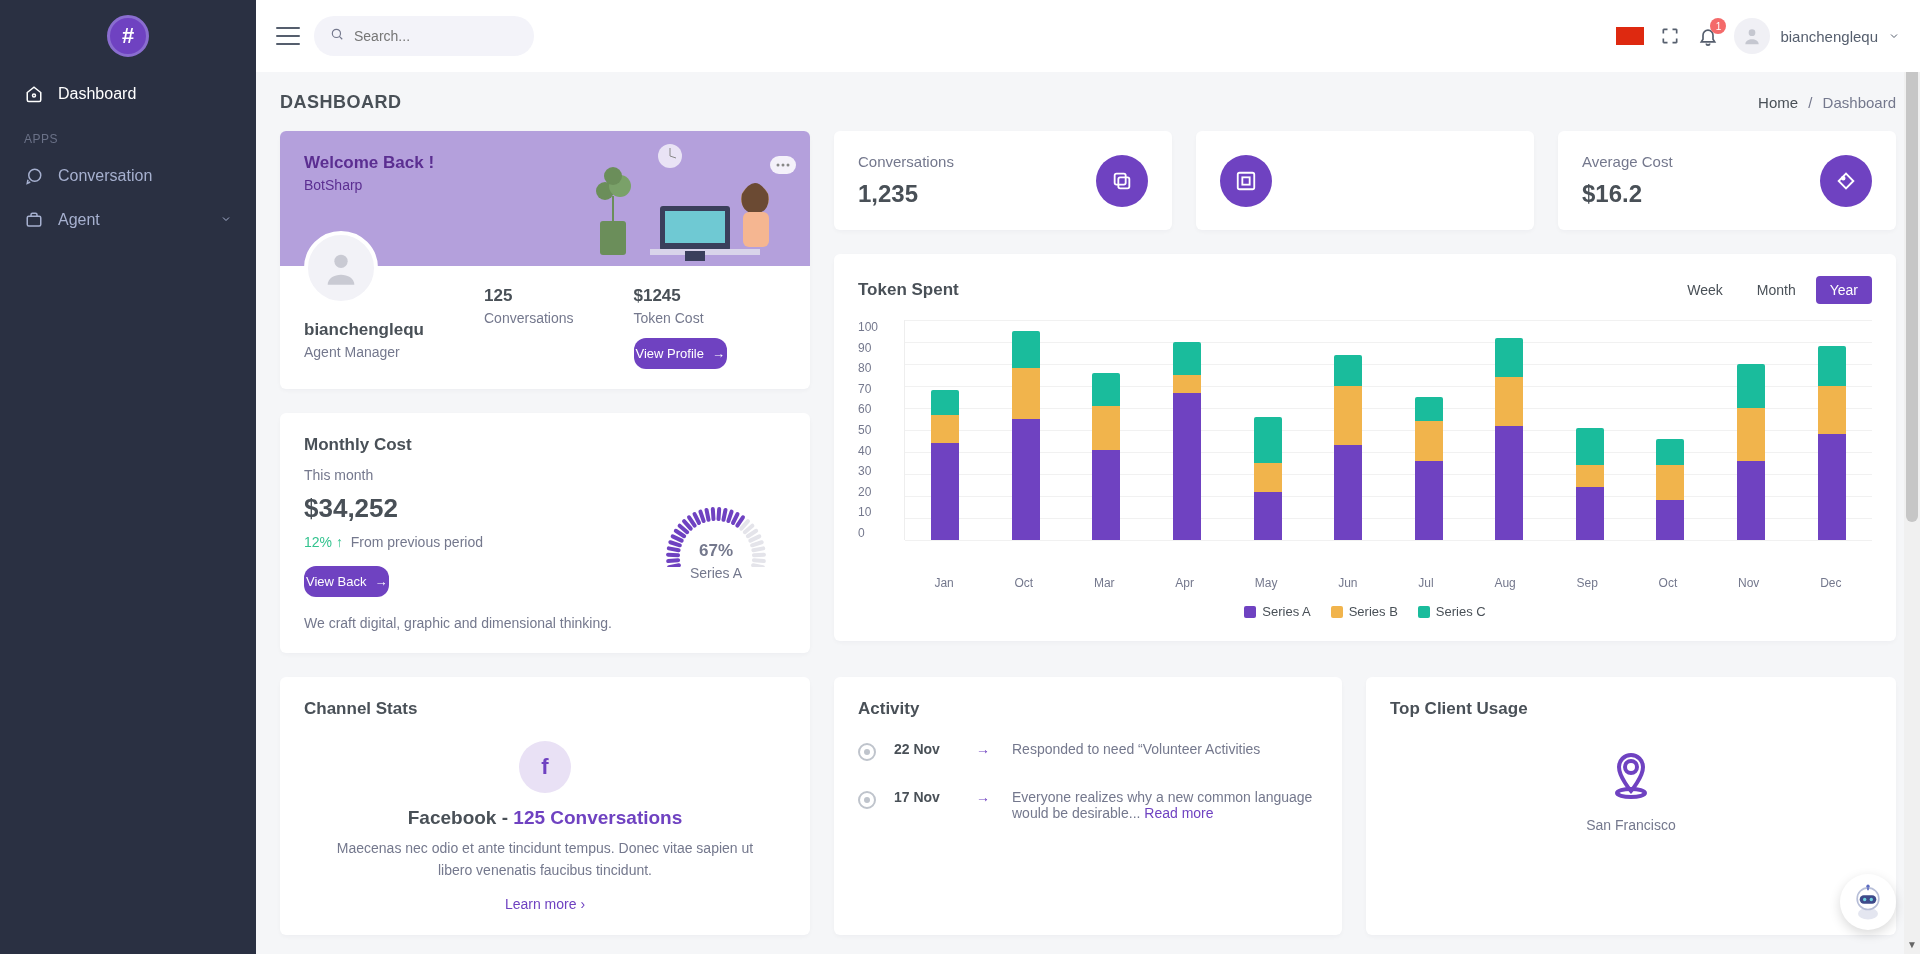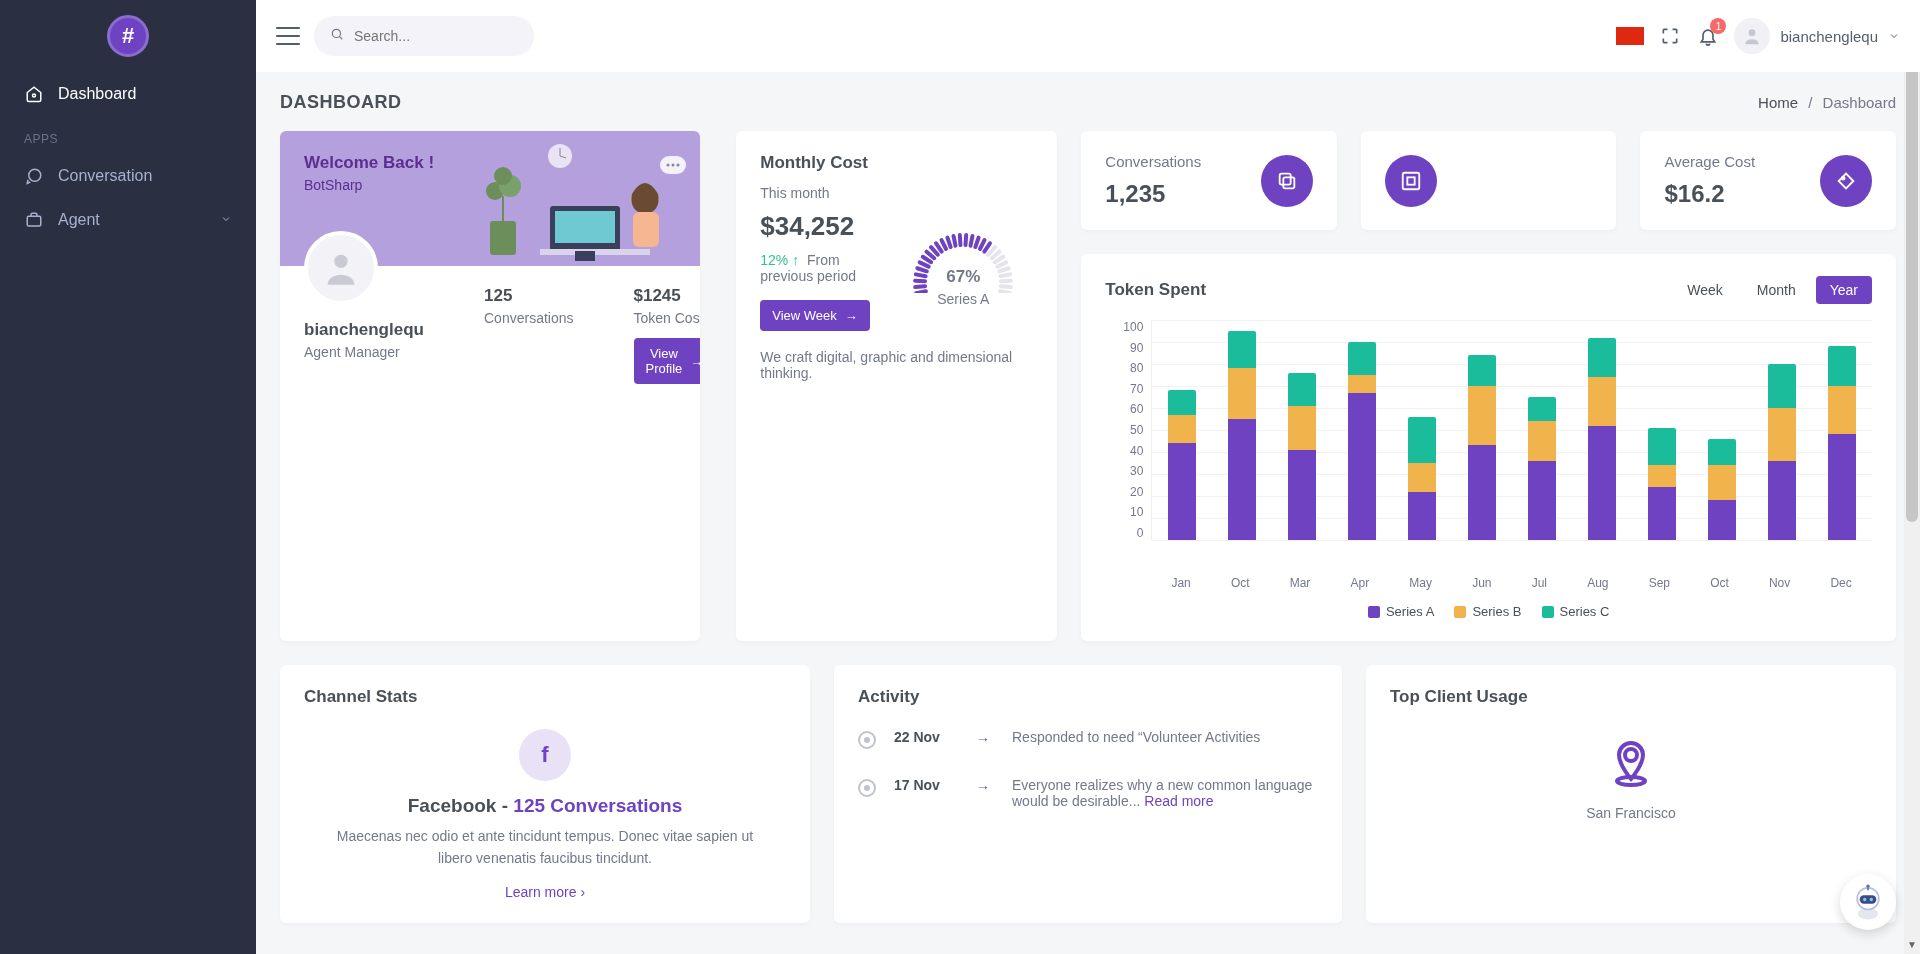--- a/index.html
+++ b/index.html
@@ -41,35 +41,35 @@
   
   .content{position:absolute;left:256px;right:0;top:72px;padding:20px 24px}
   .titlebar{display:flex;align-items:center;margin-bottom:18px}
   .titlebar h1{font-size:18px;font-weight:700;letter-spacing:.5px}
   .crumbs{margin-left:auto;font-size:15px;color:#495057}
   .crumbs .sep{margin:0 6px;color:#74788d}
   .crumbs .cur{color:#74788d}
   .row{display:flex;gap:24px;margin-bottom:24px}
   .card{background:var(--card);border-radius:6px;box-shadow:0 2px 4px rgba(18,38,63,.03)}
   
-  .colL{flex:0 0 530px;display:flex;flex-direction:row;gap:36px}
+  .colL{flex:0 0 530px;display:flex;flex-direction:column;gap:24px}
   .welcome{position:relative;overflow:hidden}
   .welcome-top{background:var(--purple-light);height:135px;padding:22px 24px;position:relative}
   .welcome-top h3{color:#5b2e91;font-size:17px;font-weight:600}
   .welcome-top p{color:#5b2e91;font-size:14px;margin-top:4px}
   .welcome-ill{position:absolute;right:10px;bottom:0;width:300px;height:130px}
   .welcome-bot{display:flex;padding:20px 24px;gap:20px}
   .profpic{position:absolute;left:24px;top:100px;width:74px;height:74px;border-radius:50%;background:#f2f2f7;border:4px solid #fff;display:flex;align-items:center;justify-content:center;color:#bdbdc7}
   .welcome-bot .uinfo{flex:0 0 160px;padding-top:34px}
   .uinfo .nm{font-size:17px;font-weight:600;color:#495057}
   .uinfo .role{font-size:14px;color:#74788d;margin-top:4px}
   .wstats{flex:1;display:flex;gap:60px}
   .wstat .v{font-size:17px;font-weight:600}
   .wstat .l{font-size:14px;color:#74788d;margin-top:4px}
-  .btn{background:var(--purple);color:#fff;border:none;border-radius:4px;padding:8px 12px;font-size:13px;cursor:pointer;display:inline-flex;align-items:center;gap:8px}
+  .btn{background:var(--purple);color:#fff;border:none;border-radius:12px;padding:8px 2px;font-size:13px;cursor:pointer;display:inline-flex;align-items:center;gap:8px}
   .welcome .btn{margin-top:12px}
   .monthly{padding:22px 24px}
   .monthly h4{font-size:17px;font-weight:600;margin-bottom:12px}
   .mrow{display:flex;align-items:center}
   .mleft{flex:1}
   .mleft .lbl{font-size:14px;color:#74788d}
   .mleft .big{font-size:26px;font-weight:600;margin:10px 0}
   .mleft .pct{font-size:14px;color:var(--green)}
   .mleft .pct .t{color:#74788d}
   .gauge{width:140px;height:110px;position:relative}
@@ -85,21 +85,21 @@
   .statcard .sl .v{font-size:24px;font-weight:600;margin-top:10px}
   .statcard .ico{width:52px;height:52px;border-radius:50%;background:var(--purple);display:flex;align-items:center;justify-content:center;color:#fff}
   
   .chartcard{padding:22px 24px}
   .charthdr{display:flex;align-items:center;margin-bottom:16px}
   .charthdr h4{font-size:17px;font-weight:600}
   .tabs{margin-left:auto;display:flex;gap:6px;align-items:center}
   .tab{padding:6px 14px;font-size:14px;border-radius:4px;cursor:pointer;color:#495057}
   .tab.active{background:var(--purple);color:#fff}
   .chart{position:relative;height:250px;display:flex}
-  .yaxis{width:46px;display:flex;flex-direction:column;justify-content:space-between;align-items:flex-end;font-size:12px;color:#74788d;padding-right:8px;height:220px}
+  .yaxis{width:46px;display:flex;flex-direction:column;justify-content:space-between;align-items:flex-start;font-size:12px;color:#74788d;padding-right:8px;height:220px}
   .plots{flex:1;position:relative;height:220px;border-left:1px solid #eee}
   .grid{position:absolute;left:0;right:0;height:1px;background:#f1f1f1}
   .bars{position:absolute;left:0;right:0;bottom:0;top:0;display:flex;justify-content:space-around;align-items:flex-end}
   .bar{width:28px;display:flex;flex-direction:column-reverse;border-radius:2px 2px 0 0;overflow:hidden}
   .seg-a{background:var(--purple)}
   .seg-b{background:var(--orange)}
   .seg-c{background:var(--teal)}
   .xaxis{display:flex;justify-content:space-around;font-size:12px;color:#74788d;margin-top:6px;margin-left:46px}
   .legend{display:flex;justify-content:center;gap:20px;margin-top:14px;font-size:13px;color:#495057}
   .legend span{display:inline-flex;align-items:center;gap:6px}
@@ -290,21 +290,21 @@
         <div class="mrow">
           <div class="mleft">
             <div class="lbl">This month</div>
             <div class="big">$34,252</div>
             <div class="pct">
               <span>12%</span>
               <span>↑</span>
               &nbsp;<span class="t">From previous period</span>
             </div>
             <button class="btn" style="margin-top:16px">
-              <span>View Week</span>
+              <span>View Back</span>
               <span>→</span>
             </button>
           </div>
           <div class="gauge">
             <svg width="140" height="90" viewBox="0 0 140 90" id="gauge-svg">
                 <line x1="34.29168041013548" y1="92.9967654463754" x2="24.894754202276395" y2="96.4169668796321" stroke="#6f42c1" stroke-width="4" stroke-linecap="round"></line>
                 <line x1="32.888418883016705" y1="88.16887672801892" x2="23.122213325915837" y2="90.31858113012916" stroke="#6f42c1" stroke-width="4" stroke-linecap="round"></line>
                 <line x1="32.134806696015985" y1="83.19798937645584" x2="22.170282142335985" y2="84.03956552815474" stroke="#6f42c1" stroke-width="4" stroke-linecap="round"></line>
                 <line x1="32.04403605612787" y1="78.17112026325428" x2="22.055624491950994" y2="77.6898361220054" stroke="#6f42c1" stroke-width="4" stroke-linecap="round"></line>
                 <line x1="32.6176959305839" y1="73.17626623748286" x2="22.78024749126387" y2="71.38054682629415" stroke="#6f42c1" stroke-width="4" stroke-linecap="round"></line>

